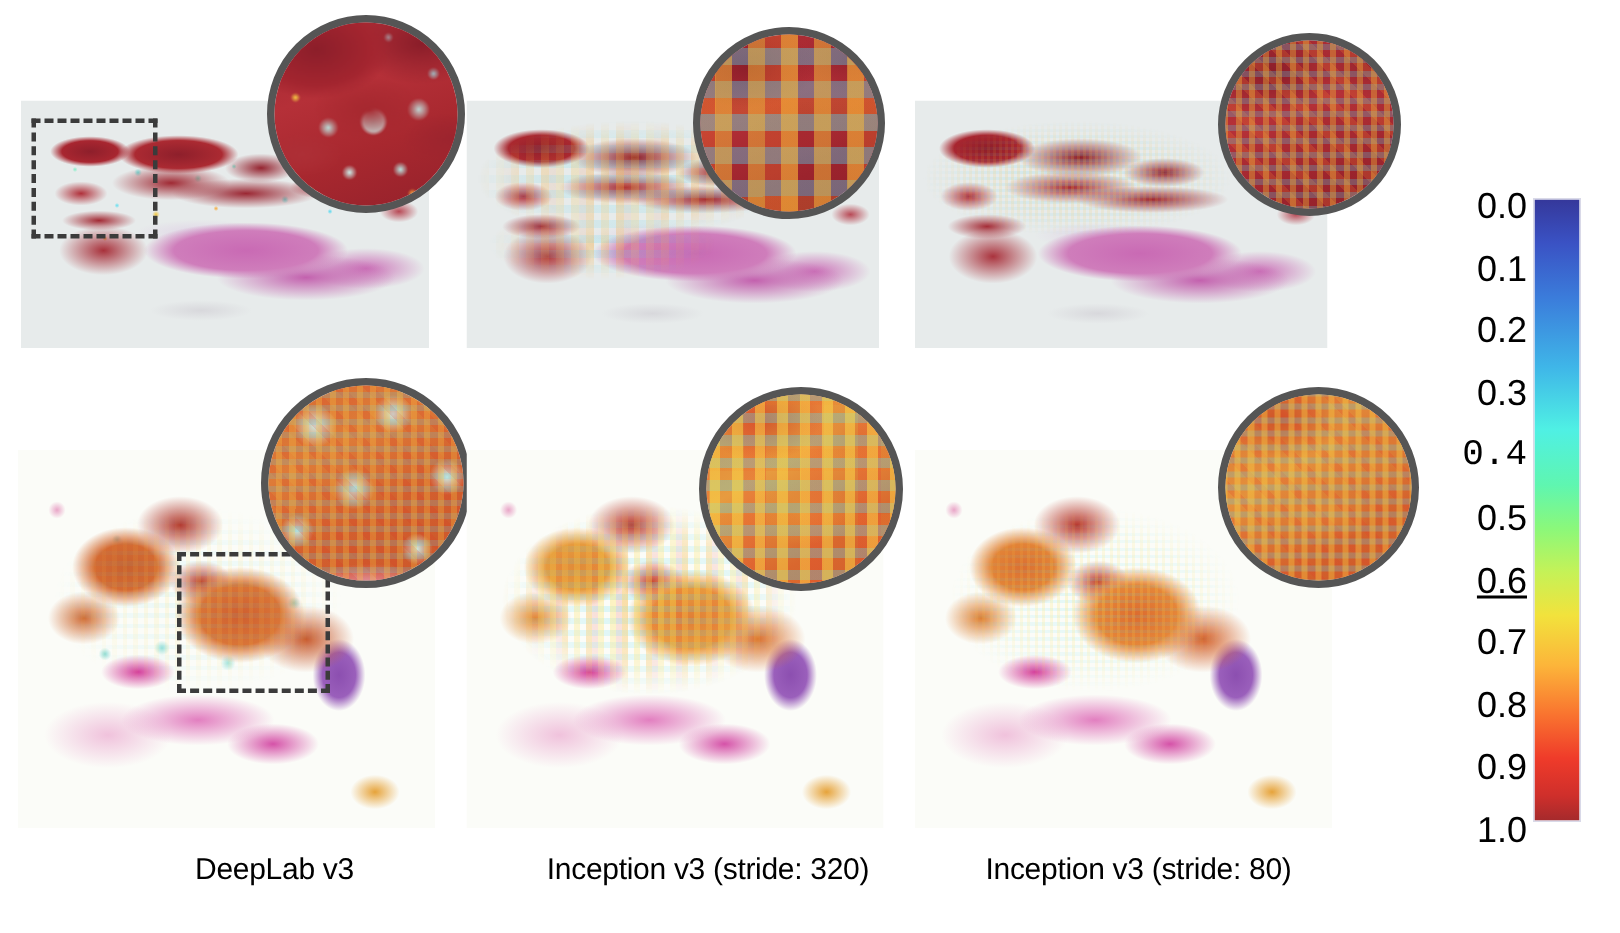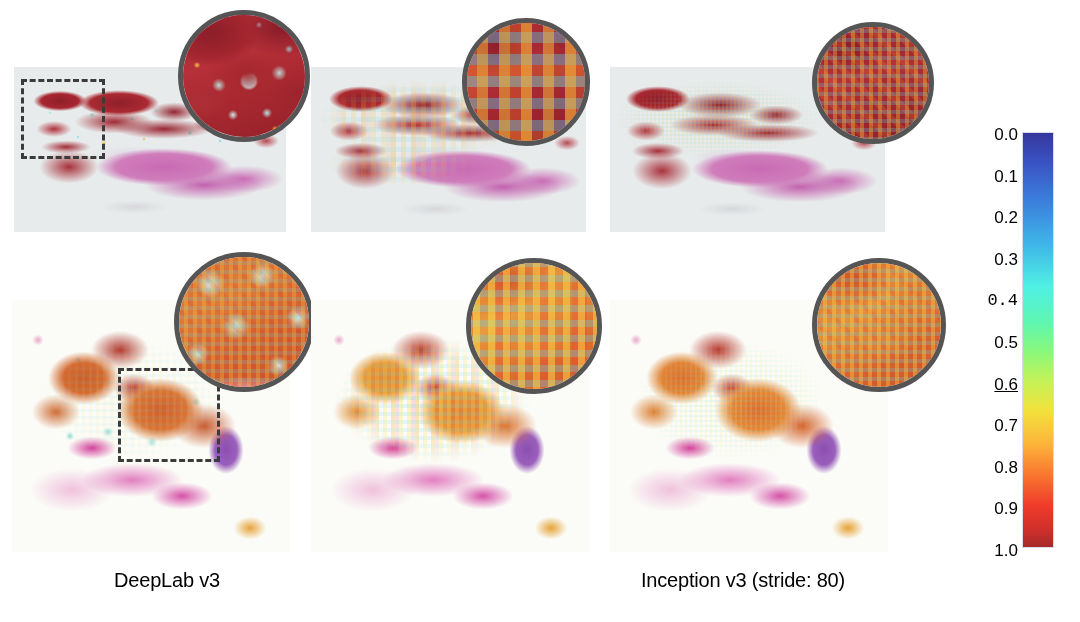--- a/index.html
+++ b/index.html
@@ -75,20 +75,21 @@
 
   
   .col-label {
     position: absolute;
     top: 569px;
     font-size: 20px;
     color: #000000;
     white-space: nowrap;
     text-align: center;
     letter-spacing: -0.2px;
+    margin-left: 16px;
   }
 
   
   #colorbar-group {
     position: absolute;
     left: 980px;
     top: 126px;
     width: 96px;
     height: 430px;
   }
@@ -112,21 +113,21 @@
       #f2e23c 67%,
       #fcb53a 75%,
       #f9732f 83%,
       #ef3b2a 90%,
       #cf2f2b 96%,
       #a52a2c 100%);
   }
   .cb-tick {
     position: absolute;
     right: 58px;
-    font-size: 17px;
+    font-size: 24px;
     color: #000000;
     line-height: 1;
     text-align: right;
     white-space: nowrap;
   }
 </style>
 </head>
 <body>
 
 <div id="figure">
@@ -396,20 +397,21 @@
            radial-gradient(ellipse 40px 22px at 136px 100px, #d5652d 0%, rgba(213,101,45,0) 82%),
            radial-gradient(ellipse 70px 22px at 86px 154px, #e9a8d2 0%, rgba(233,168,210,0) 82%),
            linear-gradient(150deg, #d86b30 0%, #e4903c 40%, #d4602c 70%, #c95428 100%);"></div>
     <div class="inset-content" style="opacity:.82;background-image:
            repeating-linear-gradient(90deg, rgba(255,222,72,.42) 0 4px, rgba(0,0,0,0) 4px 9px),
            repeating-linear-gradient(0deg, rgba(90,220,240,.30) 0 4px, rgba(0,0,0,0) 4px 9px),
            repeating-linear-gradient(45deg, rgba(230,66,48,.24) 0 5px, rgba(0,0,0,0) 5px 15px);"></div>
   </div>
 
   <div class="col-label" style="left:0px;width:334px;">DeepLab v3</div>
+  <div class="col-label" style="left:300px;width:312px;">Inception v3 (stride: 320)</div>
   <div class="col-label" style="left:610px;width:266px;">Inception v3 (stride: 80)</div>
 
   <div id="colorbar-group">
     <div id="colorbar-bar"></div>
     <div class="cb-tick" style="top:0px;">0.0</div>
     <div class="cb-tick" style="top:41.6px;margin-left:40px;">0.1</div>
     <div class="cb-tick" style="top:83.2px;">0.2</div>
     <div class="cb-tick" style="top:124.8px;">0.3</div>
     <div class="cb-tick" style="top:166.4px;font-family:Liberation Mono, monospace;">0.4</div>
     <div class="cb-tick" style="top:208px;">0.5</div>

